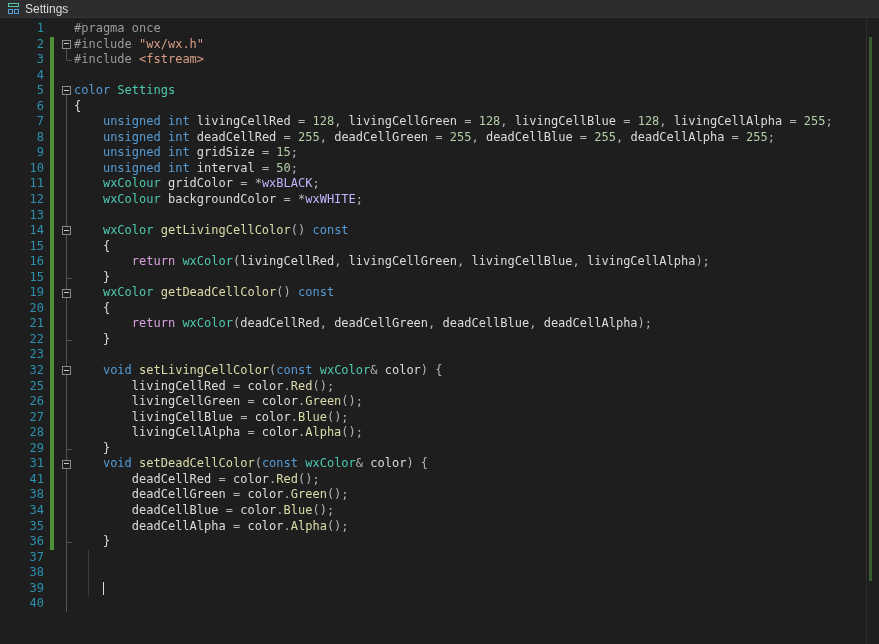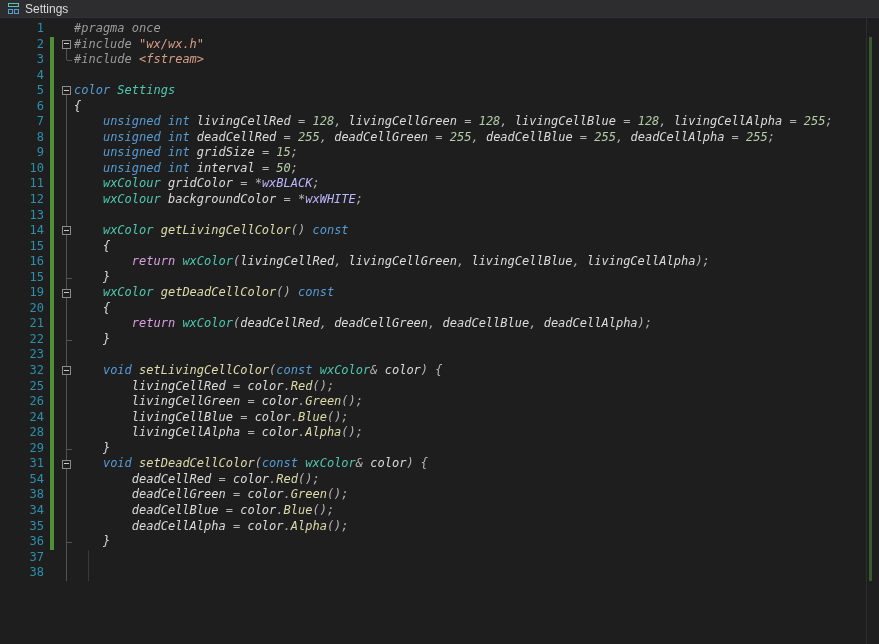--- a/index.html
+++ b/index.html
@@ -28,21 +28,21 @@
   .ln{width:44px;flex:none;text-align:right;color:#2B91AF;user-select:none;}
   .chg{width:16px;flex:none;position:relative;}
   .chg-bar{position:absolute;left:6px;top:0;bottom:0;width:4px;background:#4E8F3A;}
   .mar{width:14px;flex:none;position:relative;}
   .m-top{position:absolute;left:6px;top:0;height:50%;width:1px;background:#525252;}
   .m-bot{position:absolute;left:6px;top:50%;bottom:0;width:1px;background:#525252;}
   .m-tick{position:absolute;left:7px;top:50%;width:5px;height:1px;background:#525252;}
   .m-box{position:absolute;left:2px;top:50%;margin-top:-4.5px;width:7px;height:7px;
          border:1px solid #8A8A8A;background:#1E1E1E;}
   .m-minus{position:absolute;left:1px;right:1px;top:50%;margin-top:-1px;height:1px;background:#C8C8C8;}
-  .code{flex:1;white-space:pre;color:#DCDCDC;position:relative;font-style:italic;}
+  .code{flex:1;white-space:pre;color:#DCDCDC;position:relative;}
   .tk{white-space:pre;}
   .caret{position:absolute;top:1px;bottom:1px;width:1.5px;background:#DCDCDC;}
   .iguide{position:absolute;left:14px;top:0;bottom:0;width:1px;background:#3A3A3E;}
   
   .scrollbar{
     position:absolute;top:0;right:0;bottom:0;width:13px;
     border-left:1px solid #2D2D30;box-sizing:border-box;background:transparent;
   }
   .sb-chg{position:absolute;left:2px;width:3px;top:19px;height:544px;background:#4E8F3A;opacity:.55;}
 </style>
@@ -340,21 +340,21 @@
         <div class="chg">
           <div class="chg-bar" style="background: rgb(78, 143, 58);"></div>
         </div>
         <div class="mar">
           <div class="m-top"></div>
           <div class="m-bot"></div>
         </div>
         <div class="code"><span class="tk" style="color: rgb(220, 220, 220);">        </span><span class="tk" style="color: rgb(220, 220, 220);">livingCellGreen</span><span class="tk" style="color: rgb(180, 180, 180);"> = </span><span class="tk" style="color: rgb(220, 220, 220);">color</span><span class="tk" style="color: rgb(180, 180, 180);">.</span><span class="tk" style="color: rgb(220, 220, 170);">Green</span><span class="tk" style="color: rgb(180, 180, 180);">();</span></div>
       </div>
       <div class="row">
-        <div class="ln">24</div>
+        <div class="ln">27</div>
         <div class="chg">
           <div class="chg-bar" style="background: rgb(78, 143, 58);"></div>
         </div>
         <div class="mar">
           <div class="m-top"></div>
           <div class="m-bot"></div>
         </div>
         <div class="code"><span class="tk" style="color: rgb(220, 220, 220);">        </span><span class="tk" style="color: rgb(220, 220, 220);">livingCellBlue</span><span class="tk" style="color: rgb(180, 180, 180);"> = </span><span class="tk" style="color: rgb(220, 220, 220);">color</span><span class="tk" style="color: rgb(180, 180, 180);">.</span><span class="tk" style="color: rgb(220, 220, 170);">Blue</span><span class="tk" style="color: rgb(180, 180, 180);">();</span></div>
       </div>
       <div class="row">
@@ -388,21 +388,21 @@
         <div class="mar">
           <div class="m-top"></div>
           <div class="m-bot"></div>
           <div class="m-box">
             <div class="m-minus"></div>
           </div>
         </div>
         <div class="code"><span class="tk" style="color: rgb(220, 220, 220);">    </span><span class="tk" style="color: rgb(86, 156, 214);">void</span><span class="tk" style="color: rgb(220, 220, 220);"> </span><span class="tk" style="color: rgb(220, 220, 170);">setDeadCellColor</span><span class="tk" style="color: rgb(180, 180, 180);">(</span><span class="tk" style="color: rgb(86, 156, 214);">const</span><span class="tk" style="color: rgb(220, 220, 220);"> </span><span class="tk" style="color: rgb(78, 201, 176);">wxColor</span><span class="tk" style="color: rgb(180, 180, 180);">&amp; </span><span class="tk" style="color: rgb(220, 220, 220);">color</span><span class="tk" style="color: rgb(180, 180, 180);">) {</span></div>
       </div>
       <div class="row">
-        <div class="ln">54</div>
+        <div class="ln">41</div>
         <div class="chg">
           <div class="chg-bar" style="background: rgb(78, 143, 58);"></div>
         </div>
         <div class="mar">
           <div class="m-top"></div>
           <div class="m-bot"></div>
         </div>
         <div class="code"><span class="tk" style="color: rgb(220, 220, 220);">        </span><span class="tk" style="color: rgb(220, 220, 220);">deadCellRed</span><span class="tk" style="color: rgb(180, 180, 180);"> = </span><span class="tk" style="color: rgb(220, 220, 220);">color</span><span class="tk" style="color: rgb(180, 180, 180);">.</span><span class="tk" style="color: rgb(220, 220, 170);">Red</span><span class="tk" style="color: rgb(180, 180, 180);">();</span></div>
       </div>
       <div class="row">
@@ -460,18 +460,36 @@
         <div class="code"><div class="iguide"></div></div>
       </div>
       <div class="row">
         <div class="ln">38</div>
         <div class="chg"></div>
         <div class="mar">
           <div class="m-top"></div>
           <div class="m-bot"></div>
         </div>
         <div class="code"><div class="iguide"></div></div>
+      </div>
+      <div class="row">
+        <div class="ln">39</div>
+        <div class="chg"></div>
+        <div class="mar">
+          <div class="m-top"></div>
+          <div class="m-bot"></div>
+        </div>
+        <div class="code"><div class="iguide"></div><div class="caret" style="left: 4ch; background: rgb(220, 220, 220);"></div></div>
+      </div>
+      <div class="row">
+        <div class="ln">40</div>
+        <div class="chg"></div>
+        <div class="mar">
+          <div class="m-top"></div>
+          <div class="m-bot"></div>
+        </div>
+        <div class="code"></div>
       </div>
     </div>
   <div class="scrollbar">
     <div class="sb-chg"></div>
   </div>
 </div>
 
 </body></html>

